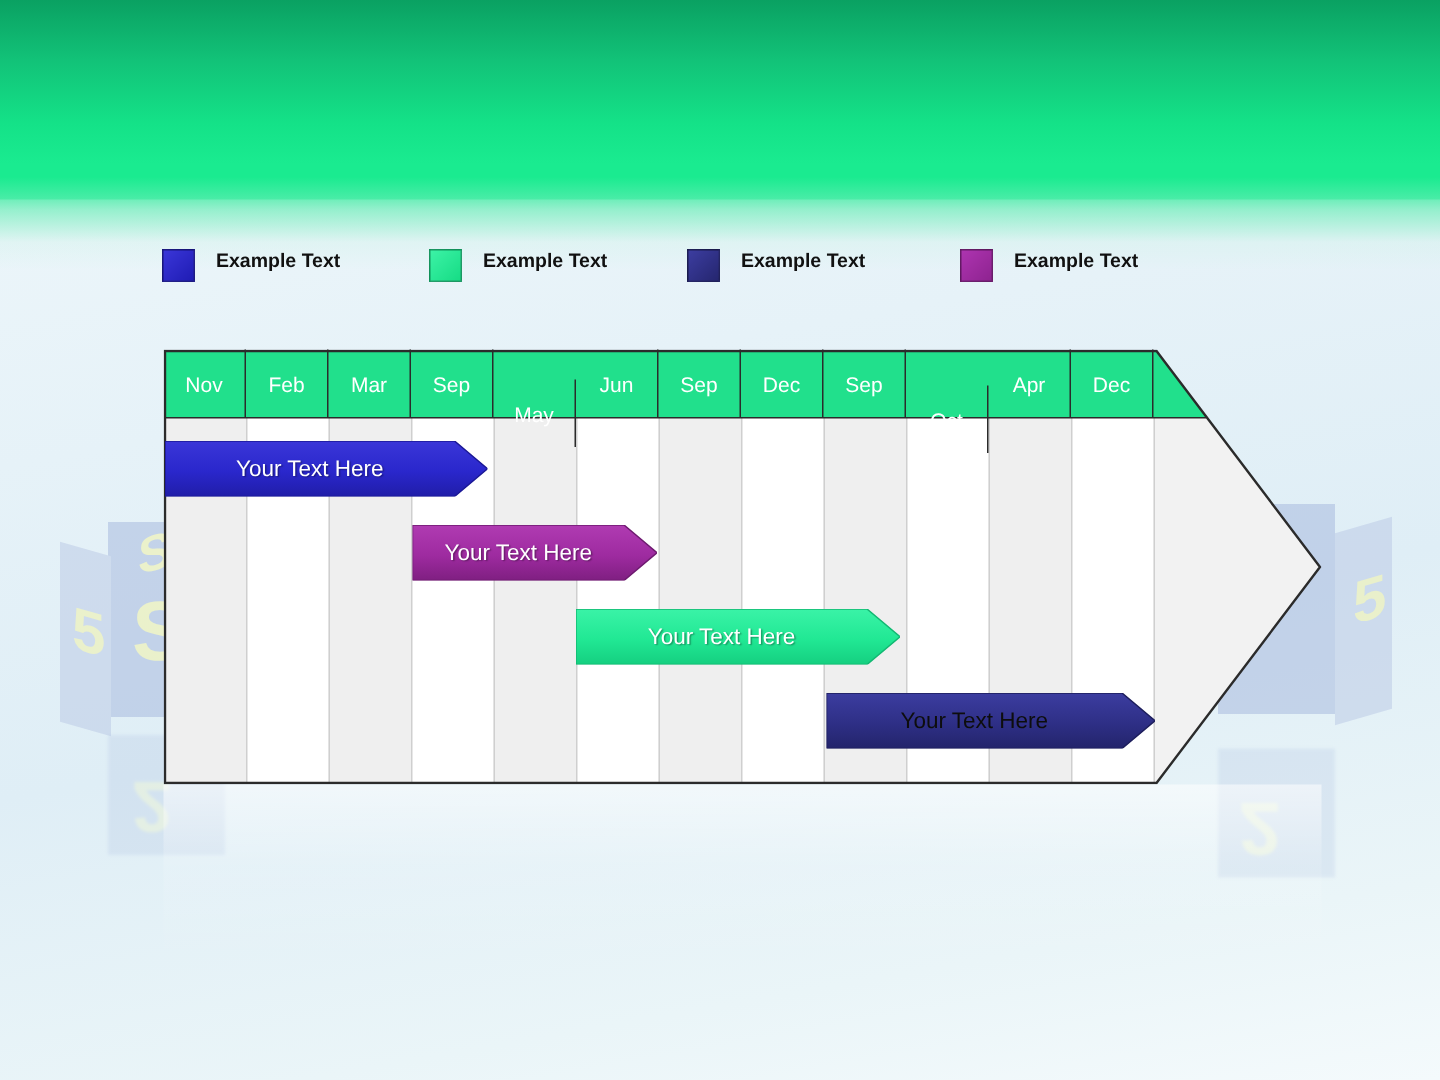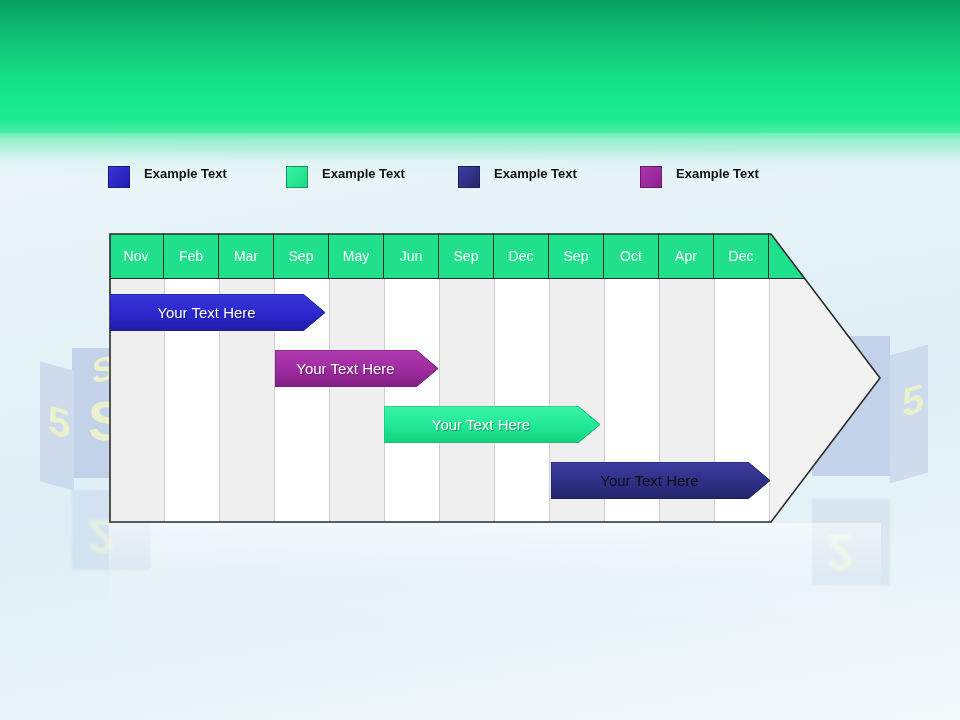--- a/index.html
+++ b/index.html
@@ -224,26 +224,26 @@
       <path d="M1,1 L662,1 L771,145 L662,289 L1,289 Z" fill="none" stroke="#2b2b2b" stroke-width="1.6"></path>
 
       <line x1="1" y1="45.5" x2="695" y2="45.5" stroke="#2b2b2b" stroke-width="1"></line>
     </svg>
 
     <div id="months">
       <div class="month-cell" style="width:55px;">Nov</div>
       <div class="month-cell" style="width:55px;">Feb</div>
       <div class="month-cell" style="width:55px;text-align:right;">Mar</div>
       <div class="month-cell" style="width:55px;">Sep</div>
-      <div class="month-cell" style="width:55px;">May</div>
+      <div class="month-cell" style="width:55px;margin-top:20px;">May</div>
       <div class="month-cell" style="width:55px;">Jun</div>
       <div class="month-cell" style="width:55px;">Sep</div>
       <div class="month-cell" style="width:55px;">Dec</div>
       <div class="month-cell" style="width:55px;">Sep</div>
-      <div class="month-cell" style="width:55px;">Oct</div>
+      <div class="month-cell" style="width:55px;margin-top:24px;">Oct</div>
       <div class="month-cell" style="width:55px;">Apr</div>
       <div class="month-cell" style="width:55px;border-right:1px solid #2b2b2b;">Dec</div>
     </div>
 
     <div class="bar" style="left:1px;top:61px;width:215px;">
       <svg class="bar-shape" viewBox="0 0 215 37" preserveAspectRatio="none">
         <defs>
           <linearGradient id="g1" x1="0" y1="0" x2="0" y2="1">
             <stop offset="0%" stop-color="#3a36d8"></stop>
             <stop offset="55%" stop-color="#2a27cc"></stop>

